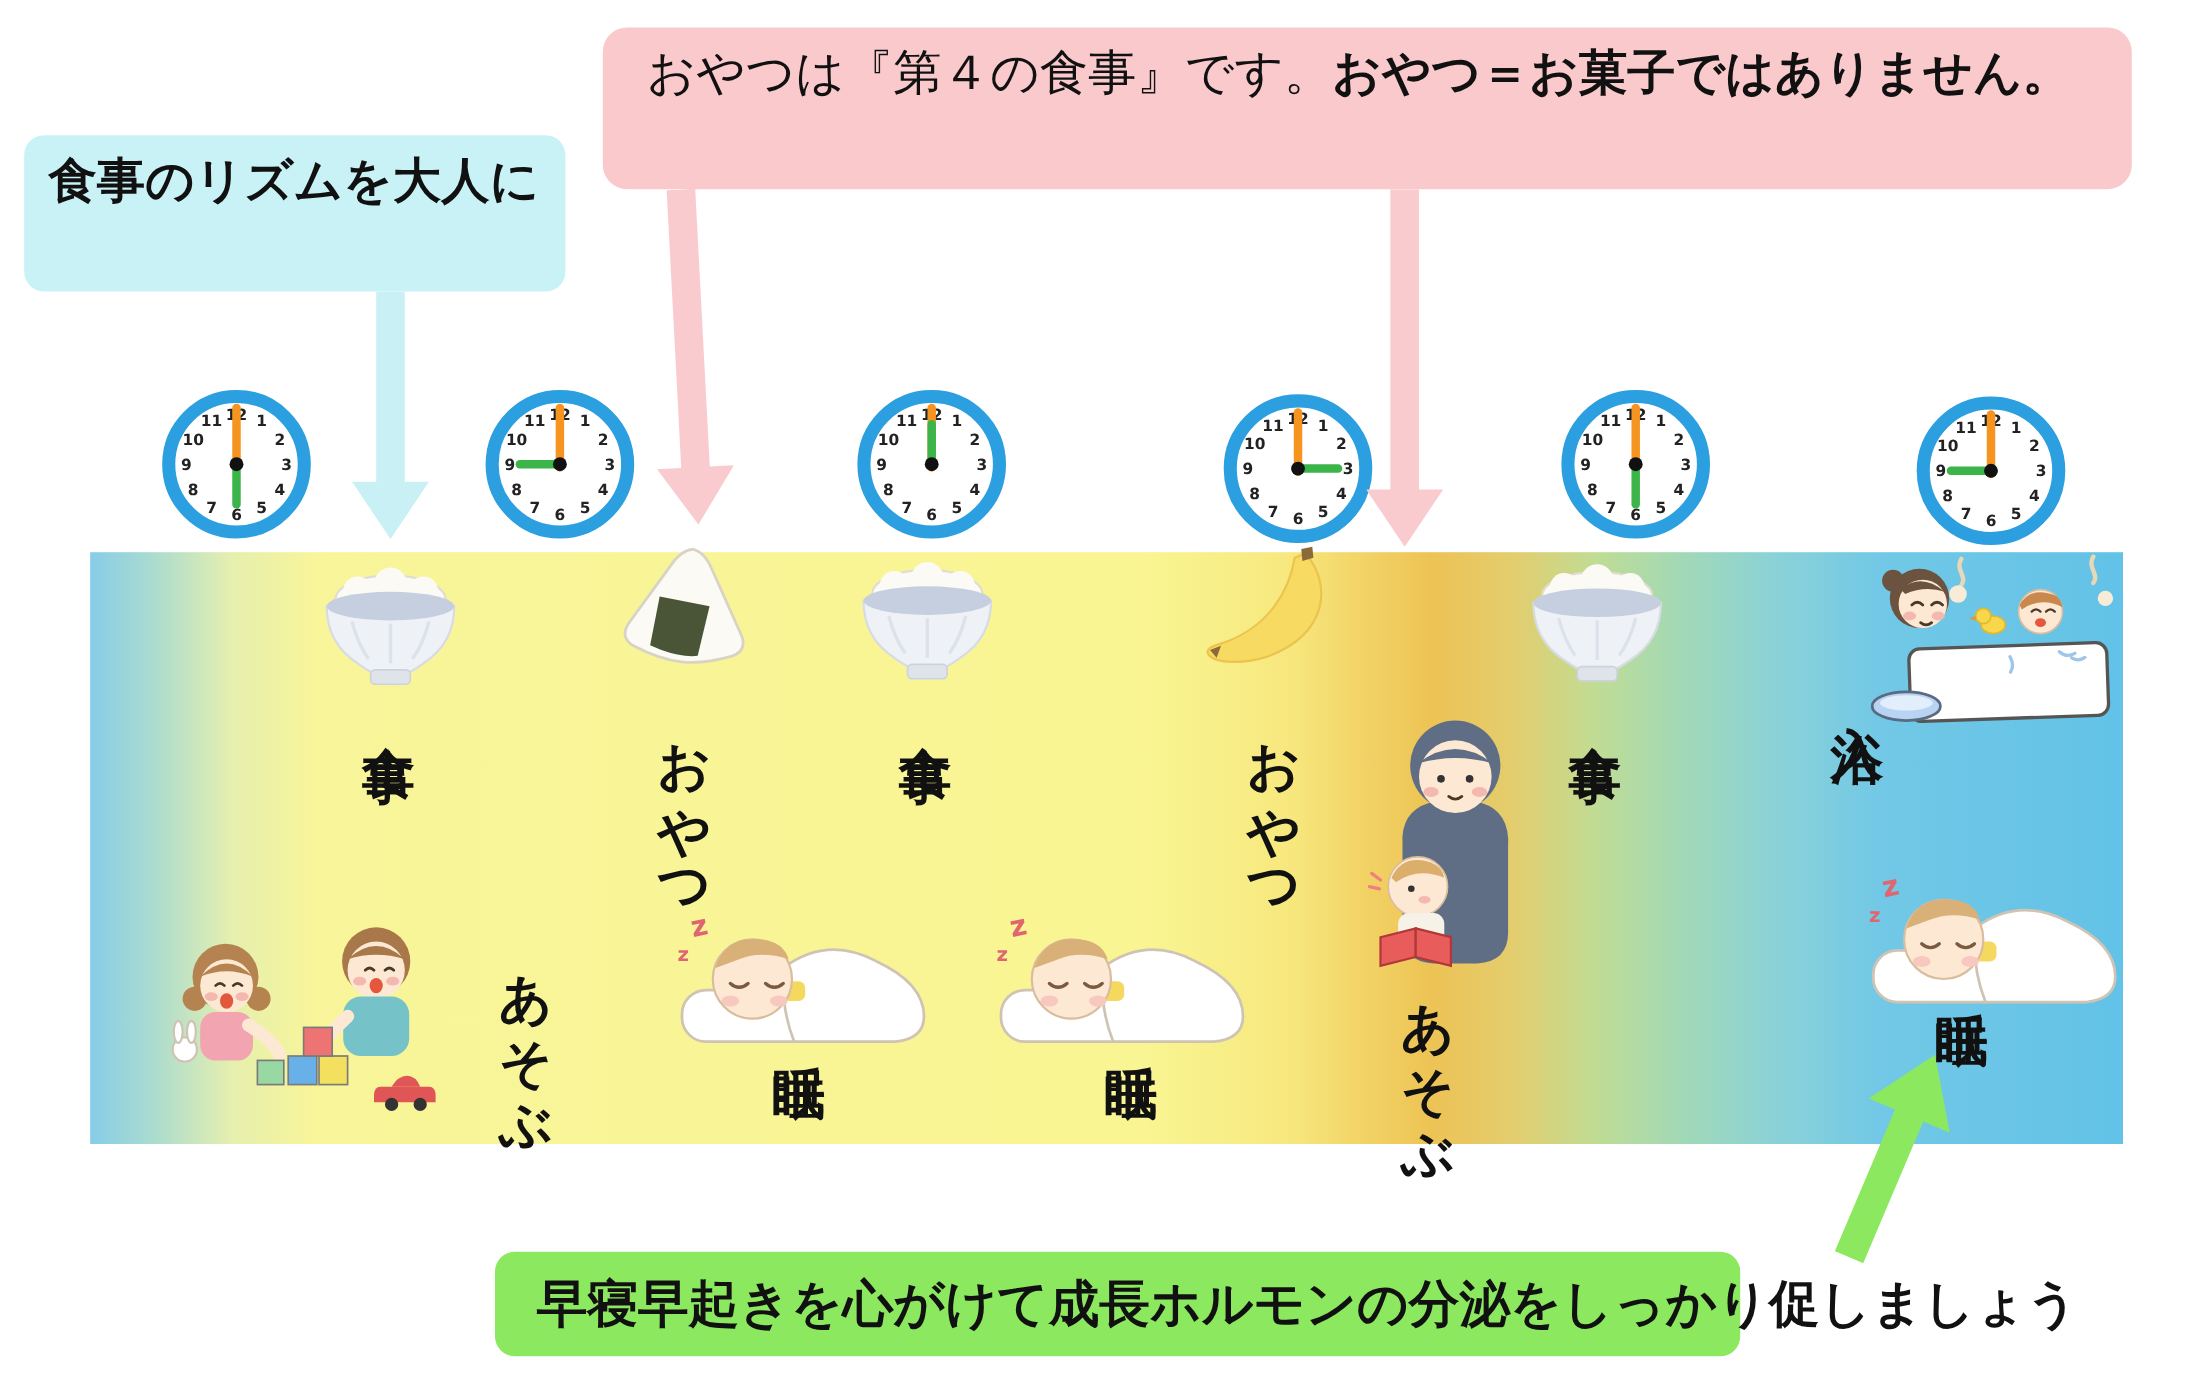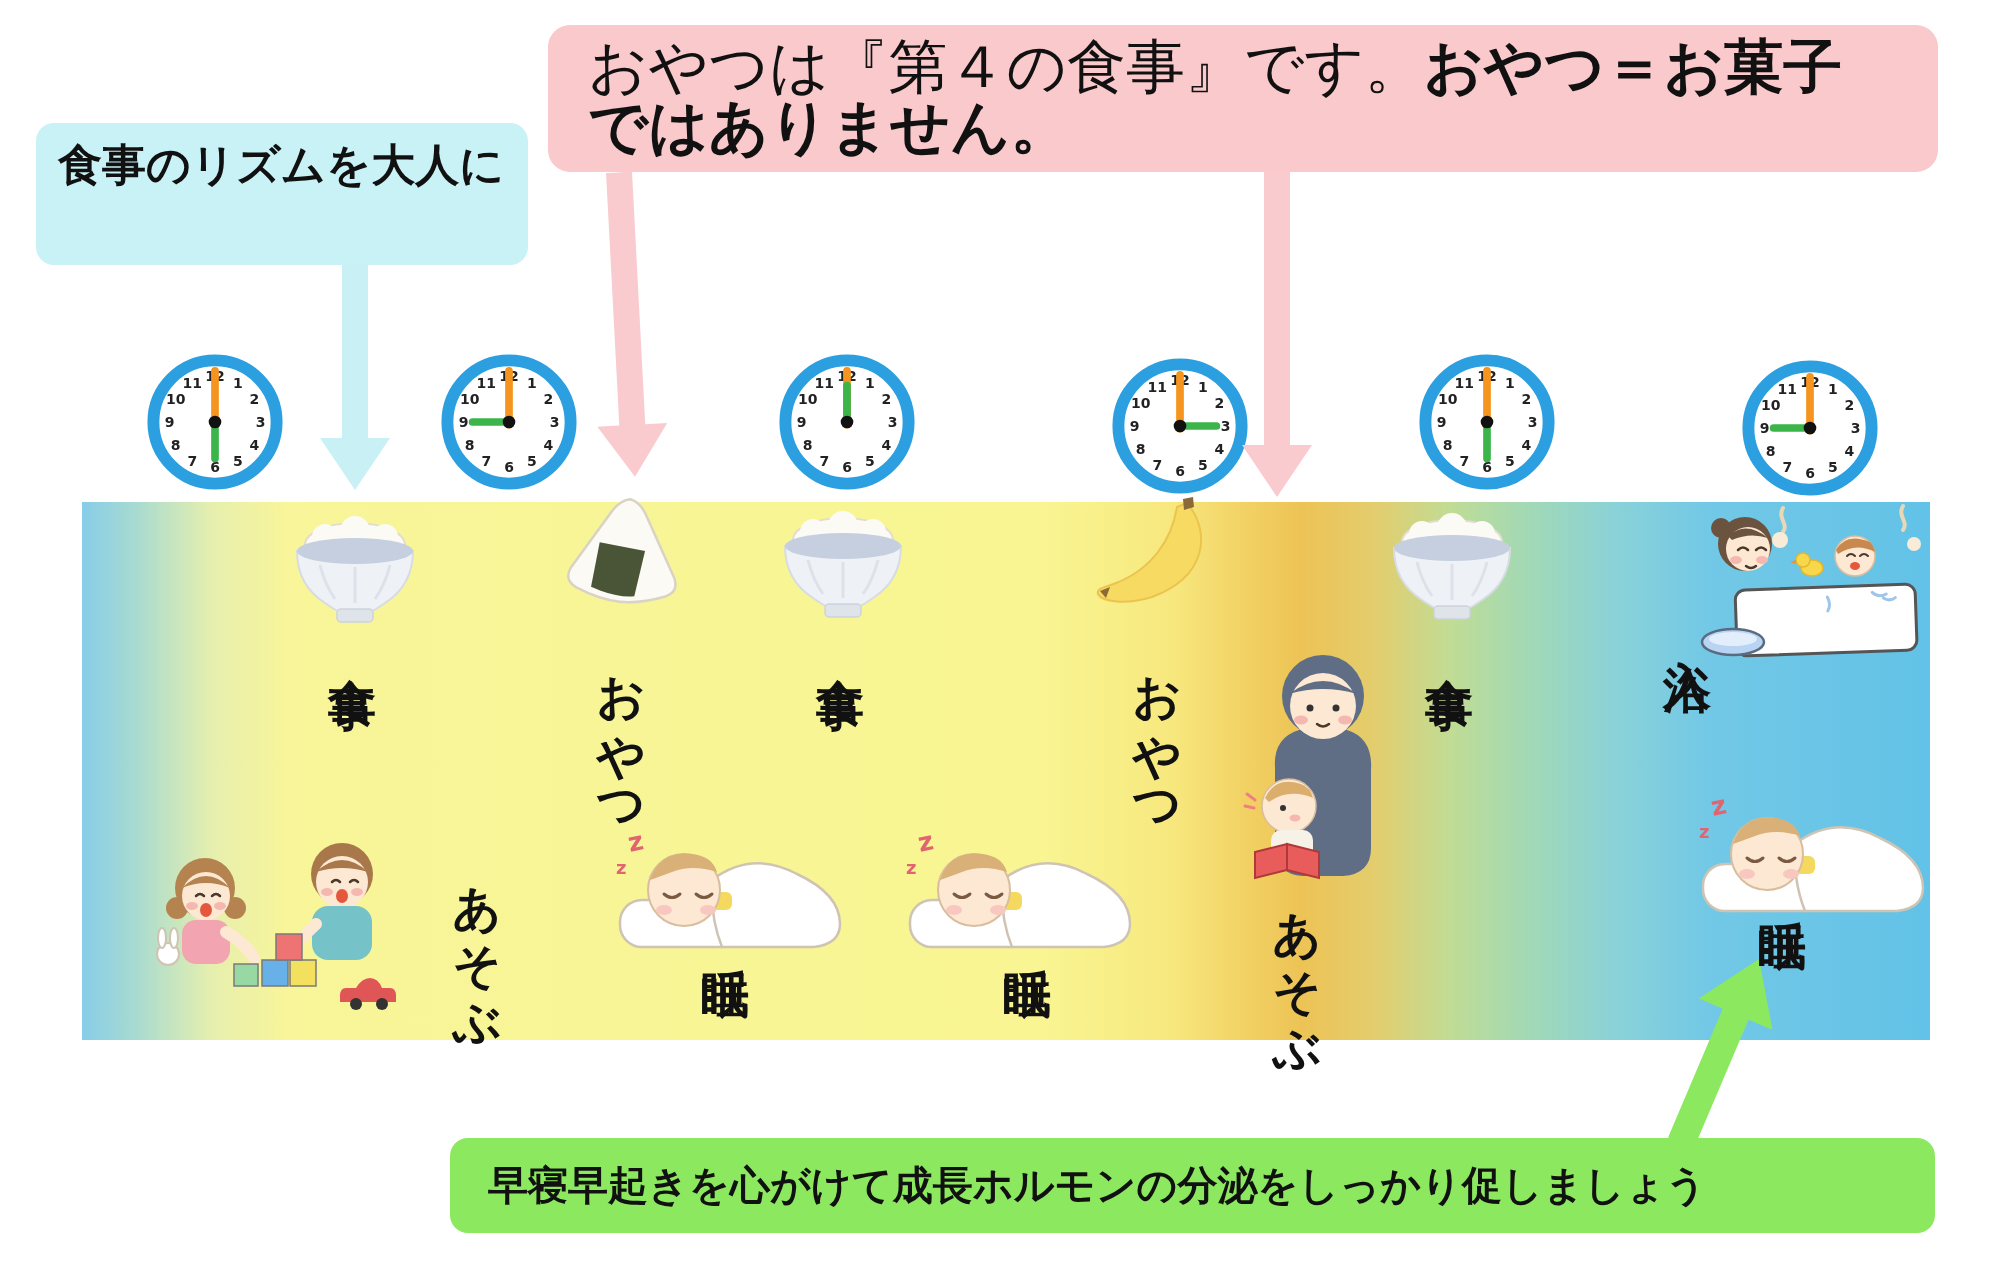--- a/index.html
+++ b/index.html
@@ -8,26 +8,26 @@
   .band{position:absolute;left:82px;top:502px;width:1848px;height:538px;
         background:linear-gradient(90deg,
           #87cde8 0%, #a9dbd0 3%, #e6efae 7%, #f8f59a 11%,
           #f9f592 52%, #f7e87e 59%, #f2d164 63%, #edc355 66%,
           #e3cd6e 70%, #c1dc94 74%, #a3d9b4 78%, #8ad2d8 83%,
           #72c8e6 88%, #62c2e7 100%);}
   .clock{position:absolute;width:140px;height:140px;}
   .vlabel{position:absolute;writing-mode:vertical-rl;text-orientation:upright;
           font-size:48px;font-weight:700;color:#111;letter-spacing:5px;line-height:1;}
   .box{position:absolute;border-radius:18px;color:#111;box-sizing:border-box;}
-  .cyan-box{left:36px;top:123px;width:492px;height:142px;font-size:44px;font-weight:700;
+  .cyan-box{left:22px;top:123px;width:492px;height:142px;font-size:44px;font-weight:700;
             line-height:56px;padding:14px 22px;}
-  .pink-box{left:548px;top:25px;width:1390px;height:147px;font-size:59px;font-weight:500;
+  .pink-box{left:548px;top:25px;width:1390px;height:147px;font-size:44px;font-weight:500;
             line-height:60px;padding:12px 40px;border-radius:22px;}
   .pink-box .hv{font-weight:900;}
-  .green-box{left:450px;top:1138px;width:1485px;height:95px;font-size:40px;font-weight:800;
+  .green-box{left:450px;top:1138px;width:1132px;height:95px;font-size:46px;font-weight:800;
              line-height:95px;padding:0 38px;white-space:nowrap;}
   .arrow{position:absolute;}
   .illu{position:absolute;}
   svg text{font-family:"DejaVu Sans",sans-serif;}
 </style>
 </head>
 <body>
 
 <div class="canvas">
 

